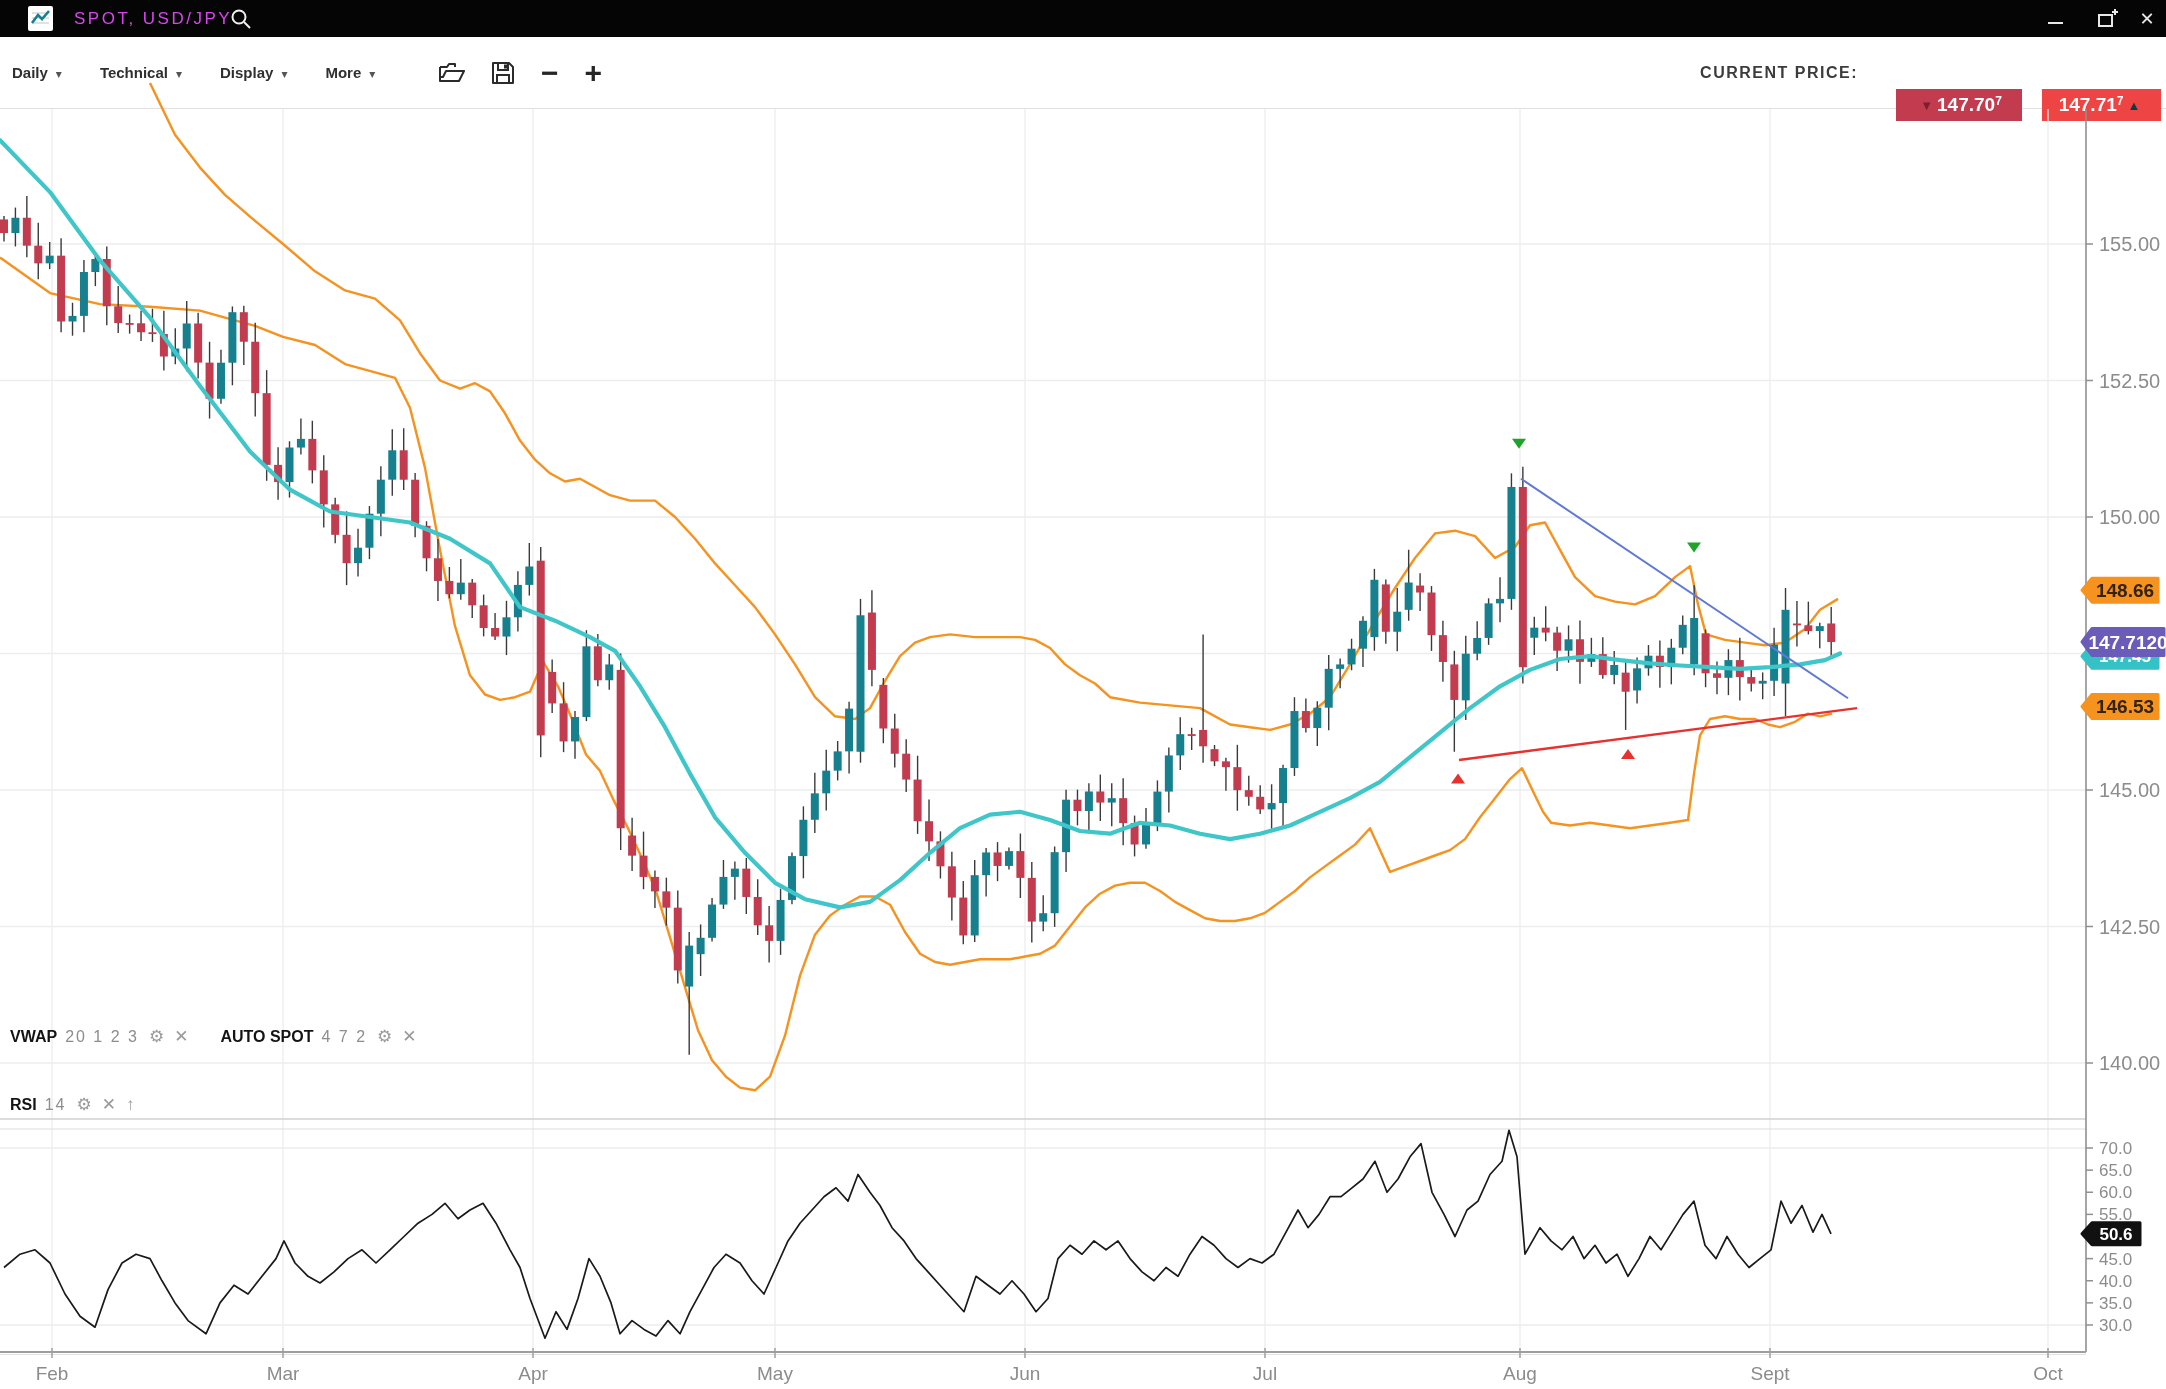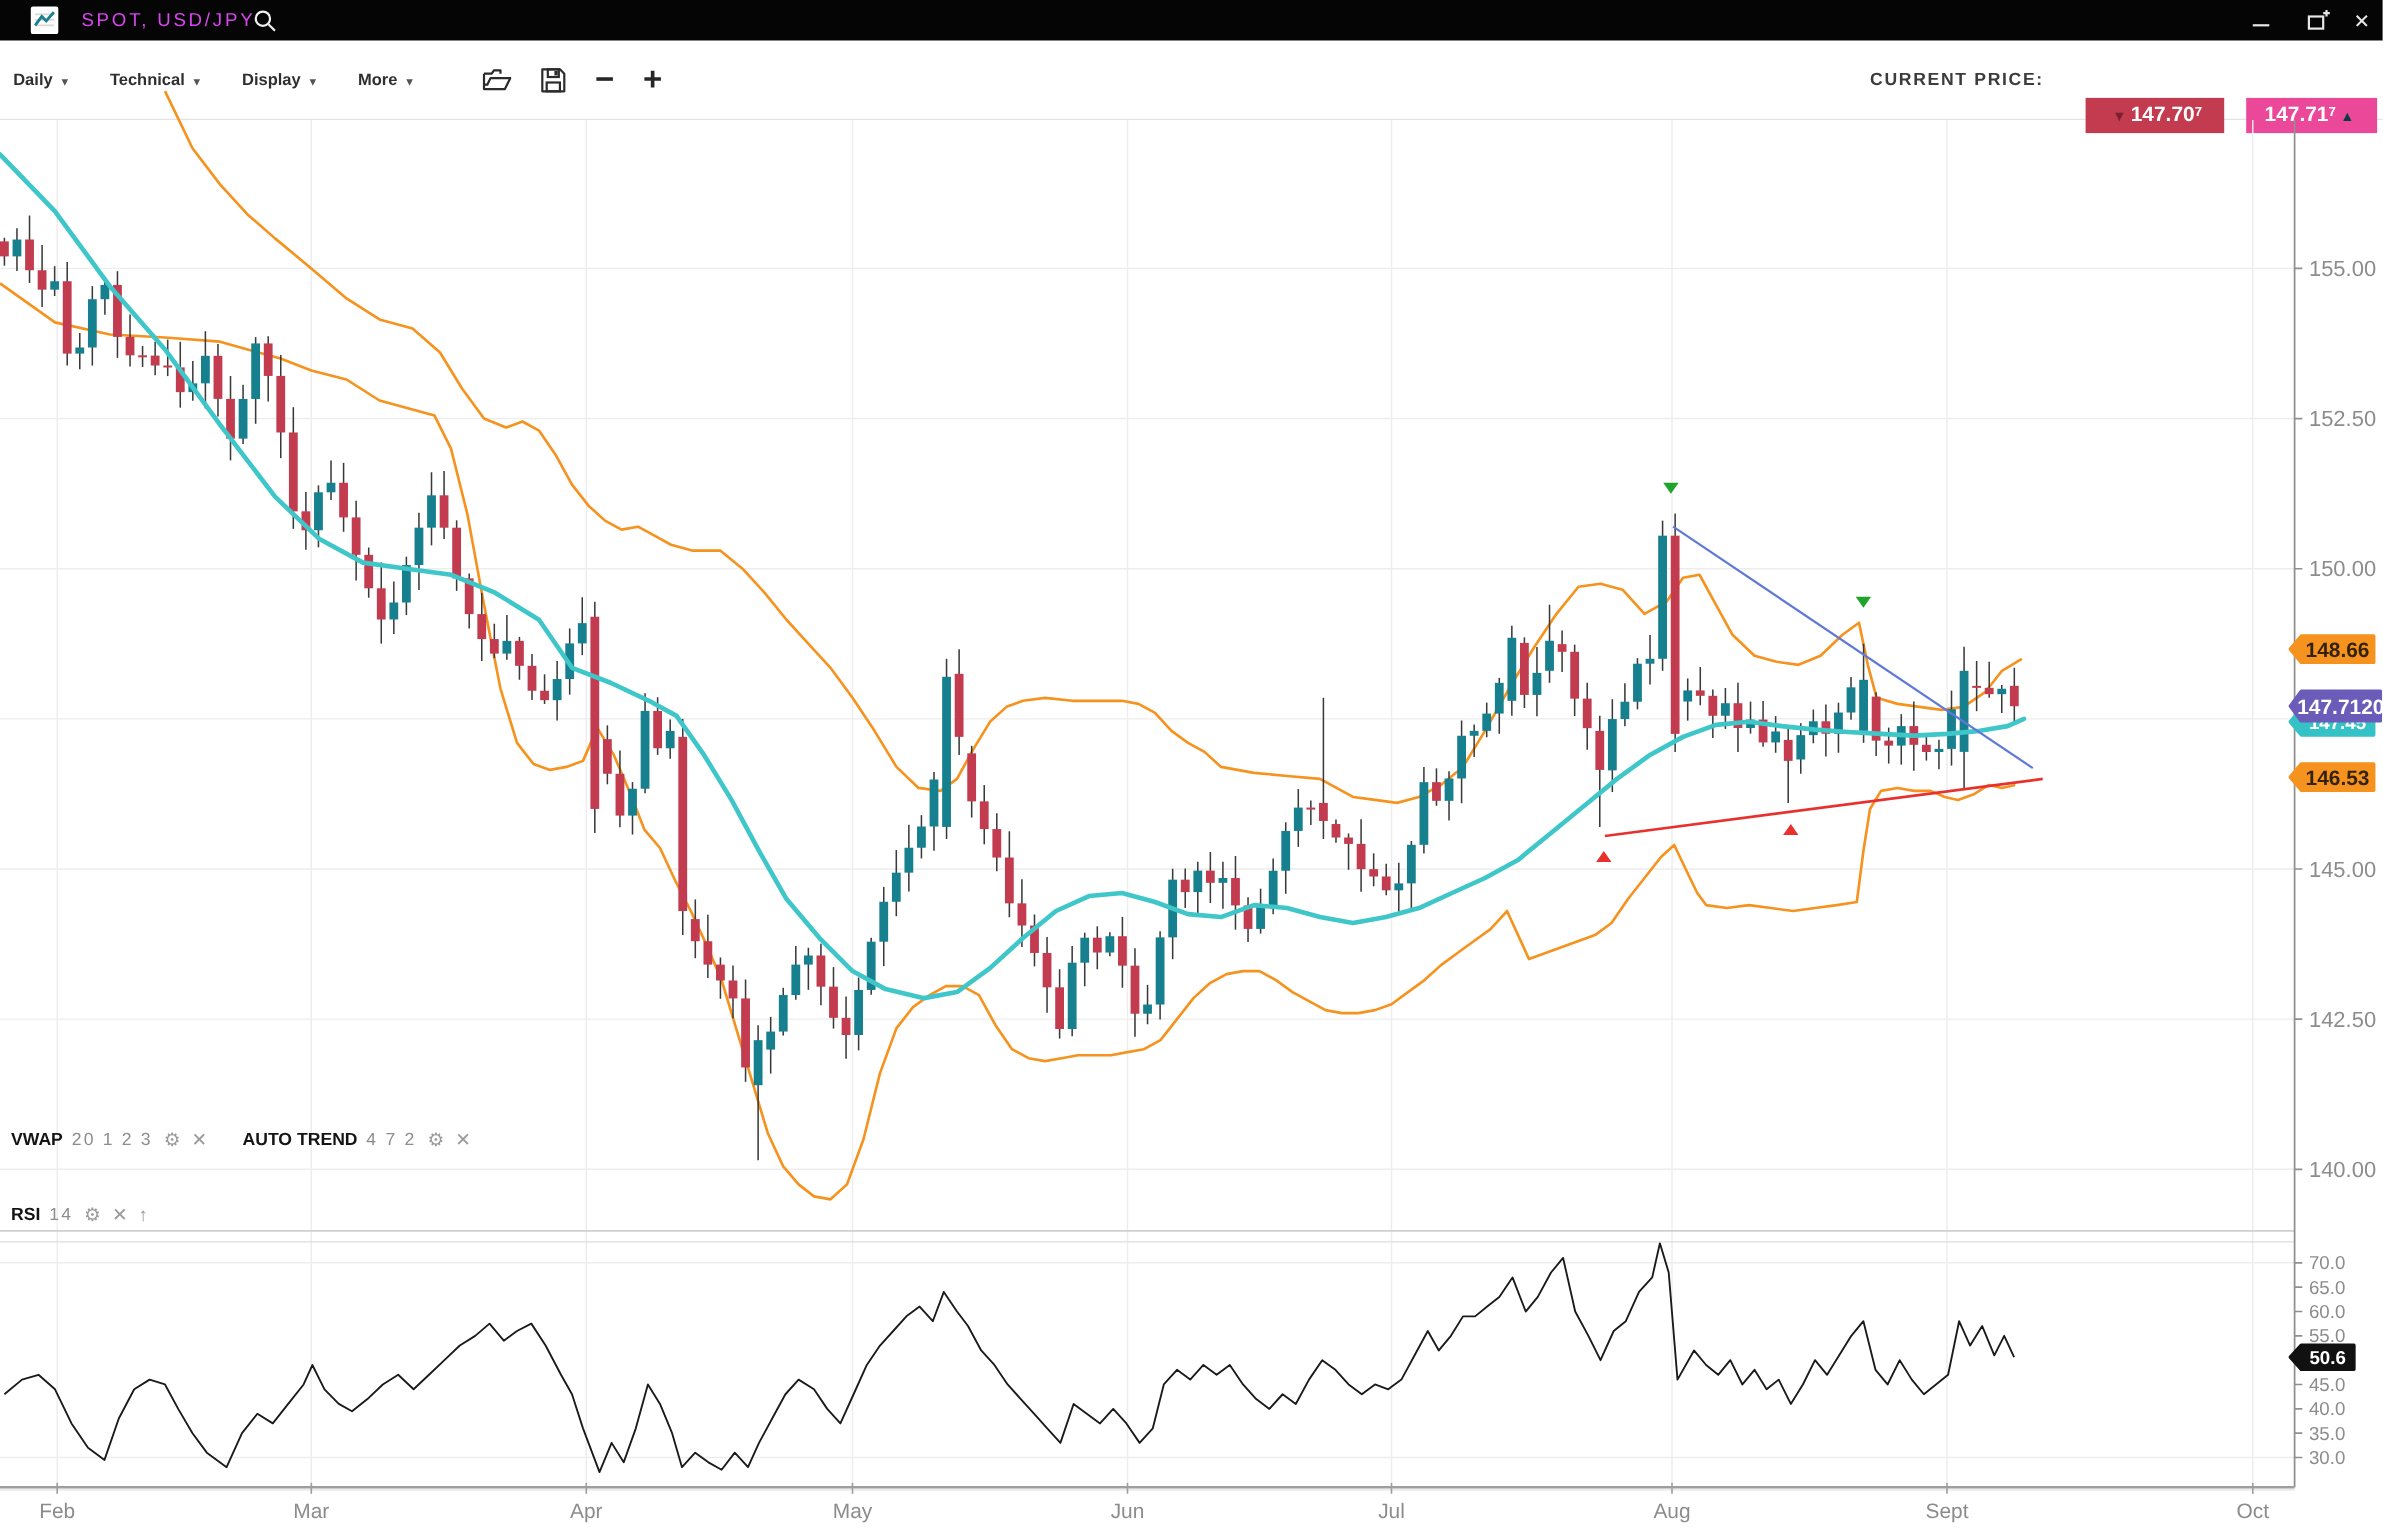--- a/index.html
+++ b/index.html
@@ -25,21 +25,21 @@
   .menu .lbl{font-size:15px;font-weight:700;color:#2f2f2f;}
   .menu .caret{font-size:12px;color:#555;margin-left:8px;margin-top:3px;}
   .tool-icons{position:absolute;left:438px;top:0;height:71px;display:flex;align-items:center;gap:26px;}
   .tbtn{cursor:pointer;display:flex;align-items:center;justify-content:center;}
   .pm{font-size:30px;font-weight:700;color:#262626;line-height:1;}
   .cp-label{position:absolute;right:308px;top:0;height:71px;display:flex;align-items:center;
             font-size:16px;font-weight:700;letter-spacing:1.5px;color:#3c3c3c;}
   .price-badge{position:absolute;top:52px;height:32px;display:flex;align-items:center;justify-content:center;
                color:#fff;font-size:19px;font-weight:700;cursor:pointer;}
   .bid{left:1896px;width:126px;background:#c23b4e;}
-  .ask{left:2042px;width:119px;background:#ec4899;}
+  .ask{left:2042px;width:119px;background:#ef4444;}
   .price-badge .arrow{font-size:13px;margin:0 4px;}
   .bid .arrow{color:#7c1f2d;}
   .ask .arrow{color:#073f47;}
   .price-badge .sub{font-size:12px;align-self:flex-start;margin-top:5px;}
   
   .ind-row{position:absolute;display:flex;align-items:center;font-size:16px;color:#8d8d8d;z-index:5;}
   .ind-row .name{font-weight:700;color:#141414;margin-right:8px;}
   .ind-row .params{letter-spacing:2px;margin-right:10px;}
   .ind-icon{color:#9a9a9a;font-size:17px;margin-right:10px;cursor:pointer;}
   .vwap-row{left:10px;top:1026px;}
@@ -567,21 +567,21 @@
       <path d="M 2082 1233.845 L 2092 1222.845 L 2140 1222.845 L 2140 1244.845 L 2092 1244.845 Z" fill="#111111" stroke-linejoin="round" stroke="#111111" stroke-width="3"></path>
       <text x="2116" y="1239.965" font-size="17" fill="#ffffff" text-anchor="middle" font-weight="bold">50.6</text>
     </g>
   </svg>
 
 <div class="ind-row vwap-row">
   <span class="name">VWAP</span>
   <span class="params">20 1 2 3</span>
   <span class="ind-icon">⚙</span>
   <span class="ind-icon">✕</span>
-  <span class="name atrend">AUTO TREND</span>
+  <span class="name atrend">AUTO SPOT</span>
   <span class="params">4 7 2</span>
   <span class="ind-icon">⚙</span>
   <span class="ind-icon">✕</span>
 </div>
 <div class="ind-row rsi-row">
   <span class="name">RSI</span>
   <span class="params">14</span>
   <span class="ind-icon">⚙</span>
   <span class="ind-icon">✕</span>
   <span class="ind-icon">↑</span>

